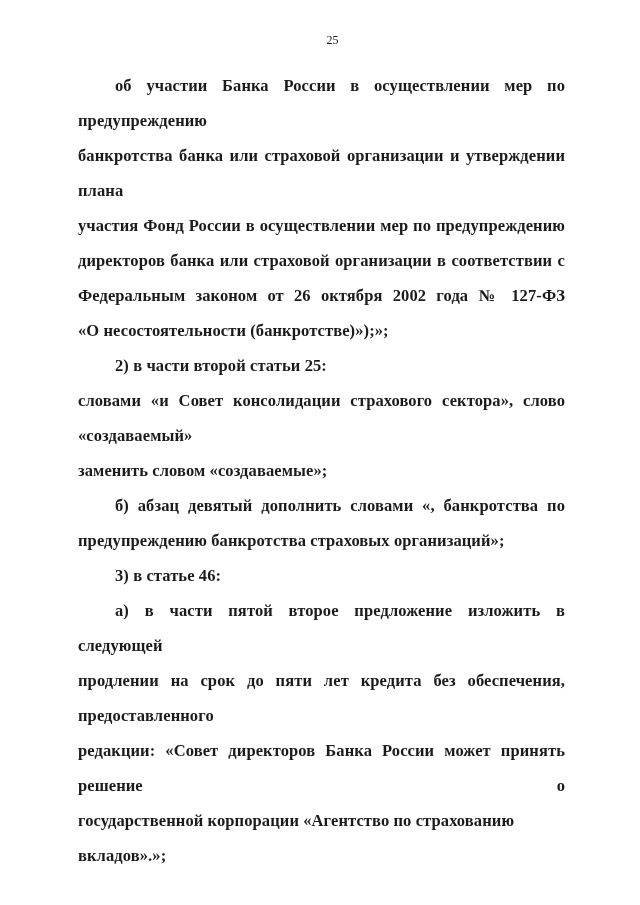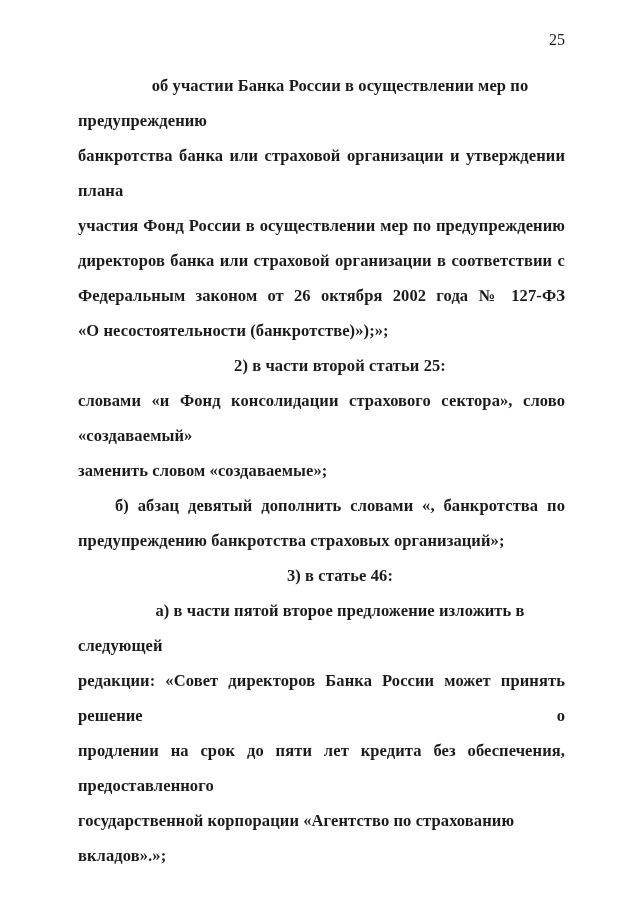--- a/index.html
+++ b/index.html
@@ -17,23 +17,23 @@
   .page {
     position: relative;
     width: 640px;
     height: 905px;
     background: #ffffff;
   }
   .page-number {
     margin-top: 30px;
     margin-left: 78px;
     width: 487px;
-    text-align: right;
+    text-align: center;
     text-indent: 22px;
-    font-size: 16px;
+    font-size: 12px;
     line-height: 20px;
   }
   .doc {
     margin: 18px 0 0 78px;
     width: 487px;
     font-size: 16.5px;
     line-height: 35px;
     letter-spacing: 0.1px;
   }
   .para {
@@ -45,51 +45,50 @@
     white-space: normal;
   }
   
   .line.jl {
     text-align: justify;
     text-align-last: justify;
   }
   
   .line.first {
     text-indent: 37px;
-    text-align: center;
   }
 </style>
 </head>
 <body>
 
 <div class="page">
   <div class="page-number">25</div>
   <div class="doc">
       <div class="para">
         <div class="line first jl">об участии Банка России в осуществлении мер по предупреждению</div>
         <div class="line jl">банкротства банка или страховой организации и утверждении плана</div>
         <div class="line jl">участия Фонд России в осуществлении мер по предупреждению</div>
         <div class="line jl">директоров банка или страховой организации в соответствии с</div>
         <div class="line jl">Федеральным законом от 26 октября 2002 года № 127-ФЗ</div>
         <div class="line">«О несостоятельности (банкротстве)»);»;</div>
       </div>
       <div class="para">
         <div class="line first">2) в части второй статьи 25:</div>
       </div>
       <div class="para">
-        <div class="line jl">словами «и Фонд консолидации страхового сектора», слово «создаваемый»</div>
+        <div class="line jl">словами «и Совет консолидации страхового сектора», слово «создаваемый»</div>
         <div class="line">заменить словом «создаваемые»;</div>
       </div>
       <div class="para">
         <div class="line first jl">б) абзац девятый дополнить словами «, банкротства по</div>
         <div class="line">предупреждению банкротства страховых организаций»;</div>
       </div>
       <div class="para">
         <div class="line first">3) в статье 46:</div>
       </div>
       <div class="para">
         <div class="line first jl">а) в части пятой второе предложение изложить в следующей</div>
+        <div class="line jl">продлении на срок до пяти лет кредита без обеспечения, предоставленного</div>
         <div class="line jl">редакции: «Совет директоров Банка России может принять решение о</div>
-        <div class="line jl">продлении на срок до пяти лет кредита без обеспечения, предоставленного</div>
         <div class="line">государственной корпорации «Агентство по страхованию вкладов».»;</div>
       </div>
     </div>
 </div>
 
 </body></html>

